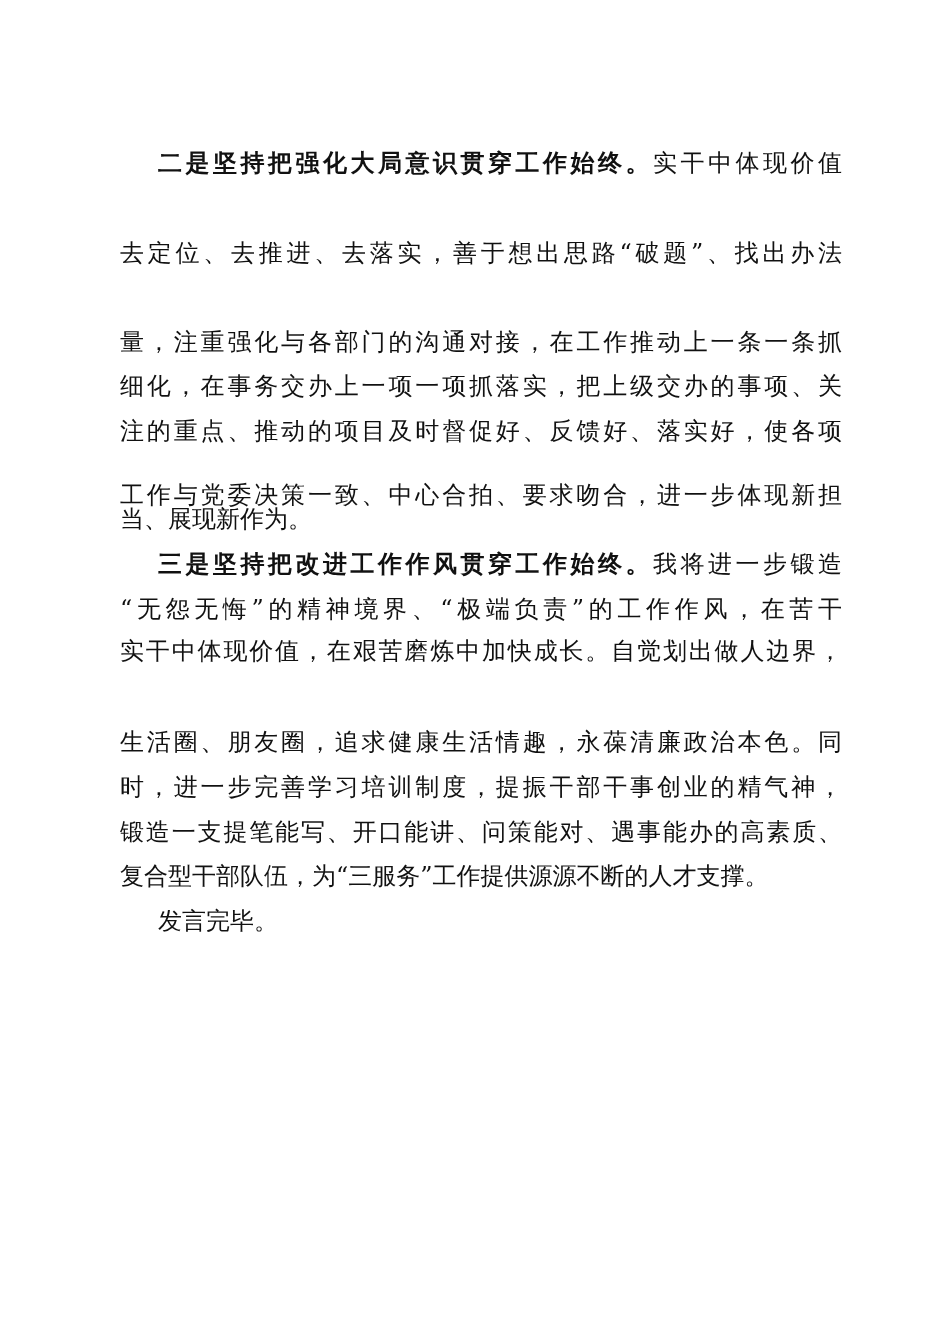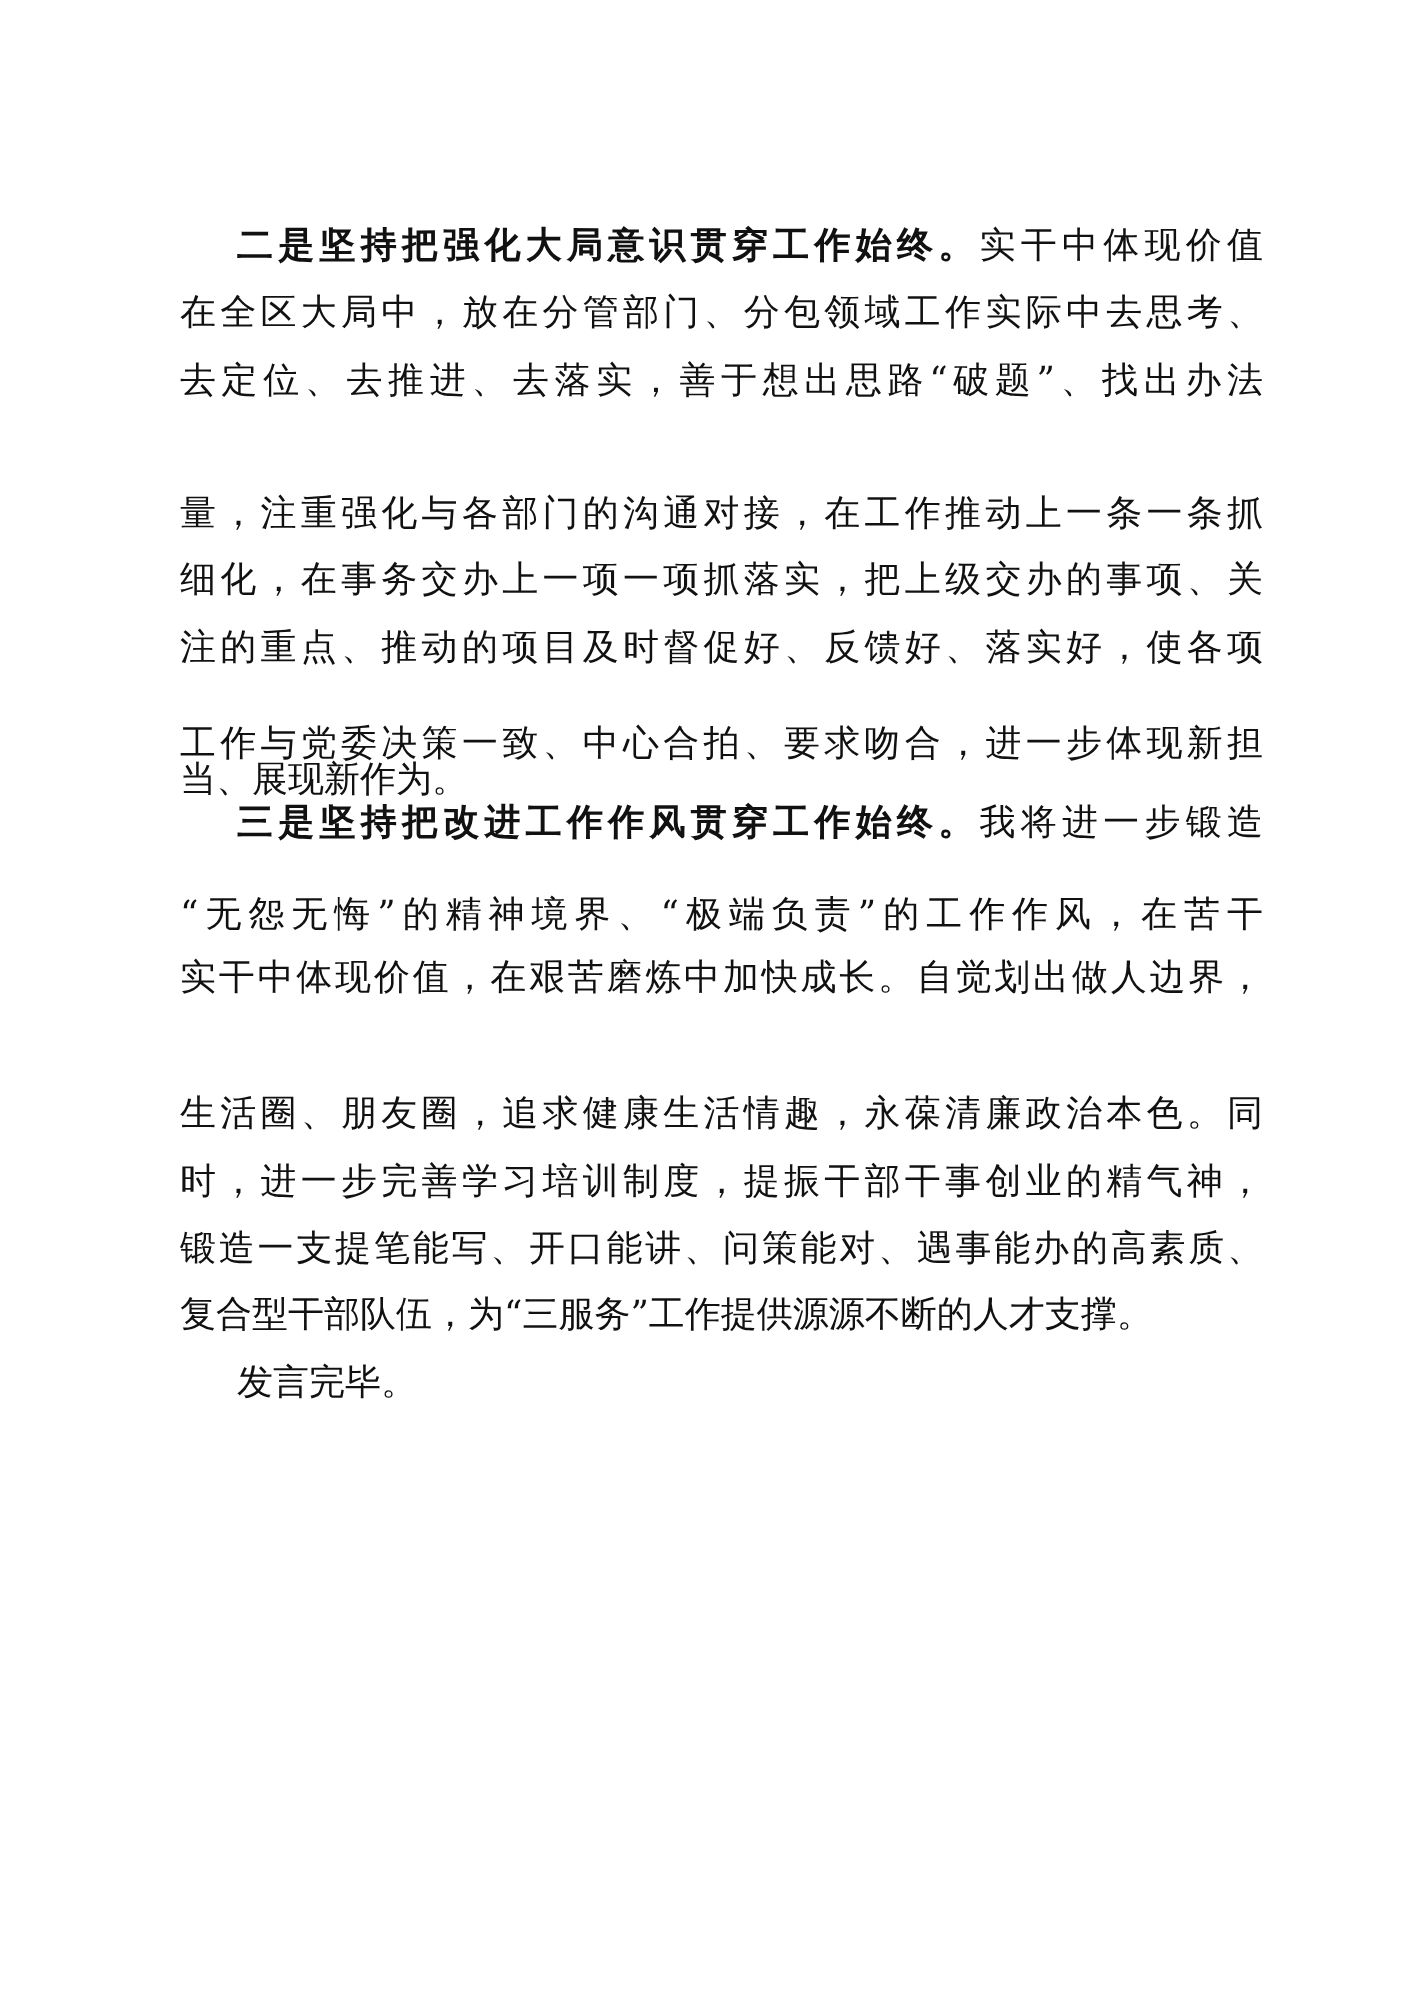--- a/index.html
+++ b/index.html
@@ -21,29 +21,28 @@
   .line.last { text-align-last: left; }
   .line.indent { left: 158px; width: 684px; }
   .lead { font-weight: bold; }
 </style>
 </head>
 <body>
 
 <div class="page">
 
   <div class="line indent" style="top:141px;"><span class="lead">二是坚持把强化大局意识贯穿工作始终。</span><span>实干中体现价值</span></div>
-  <div class="line" style="top:186px;">在全区大局中，放在分管部门、分包领域工作实际中去思考、</div>
   <div class="line" style="top:231px;">去定位、去推进、去落实，善于想出思路“破题”、找出办法</div>
   <div class="line" style="top:320px;">量，注重强化与各部门的沟通对接，在工作推动上一条一条抓</div>
   <div class="line" style="top:364px;">细化，在事务交办上一项一项抓落实，把上级交办的事项、关</div>
   <div class="line" style="top:409px;">注的重点、推动的项目及时督促好、反馈好、落实好，使各项</div>
   <div class="line" style="top:473px;">工作与党委决策一致、中心合拍、要求吻合，进一步体现新担</div>
   <div class="line last" style="top:497px;">当、展现新作为。</div>
 
-  <div class="line indent" style="top:526px;"><span class="lead">三是坚持把改进工作作风贯穿工作始终。</span><span>我将进一步锻造</span></div>
+  <div class="line indent" style="top:542px;"><span class="lead">三是坚持把改进工作作风贯穿工作始终。</span><span>我将进一步锻造</span></div>
   <div class="line" style="top:587px;">“无怨无悔”的精神境界、“极端负责”的工作作风，在苦干</div>
   <div class="line" style="top:629px;">实干中体现价值，在艰苦磨炼中加快成长。自觉划出做人边界，</div>
   <div class="line" style="top:720px;">生活圈、朋友圈，追求健康生活情趣，永葆清廉政治本色。同</div>
   <div class="line" style="top:765px;">时，进一步完善学习培训制度，提振干部干事创业的精气神，</div>
   <div class="line last" style="top:854px;">复合型干部队伍，为“三服务”工作提供源源不断的人才支撑。</div>
   <div class="line" style="top:810px;">锻造一支提笔能写、开口能讲、问策能对、遇事能办的高素质、</div>
 
   <div class="line indent last" style="top:899px;">发言完毕。</div>
 
 </div>

